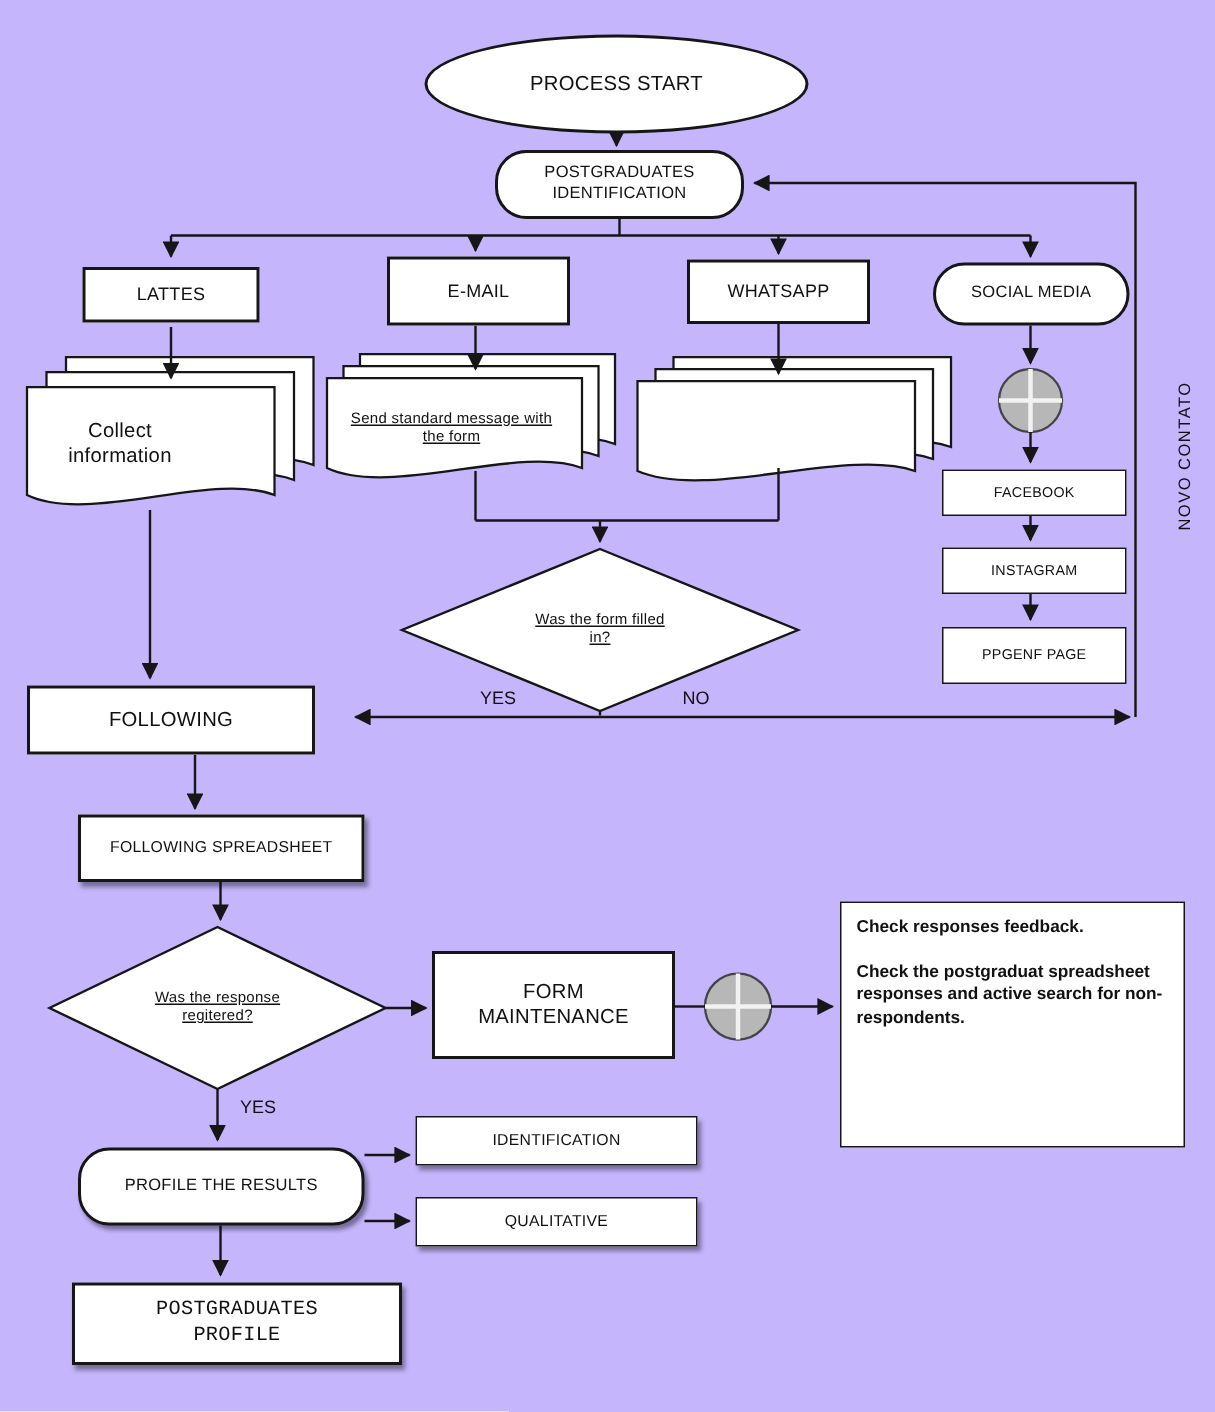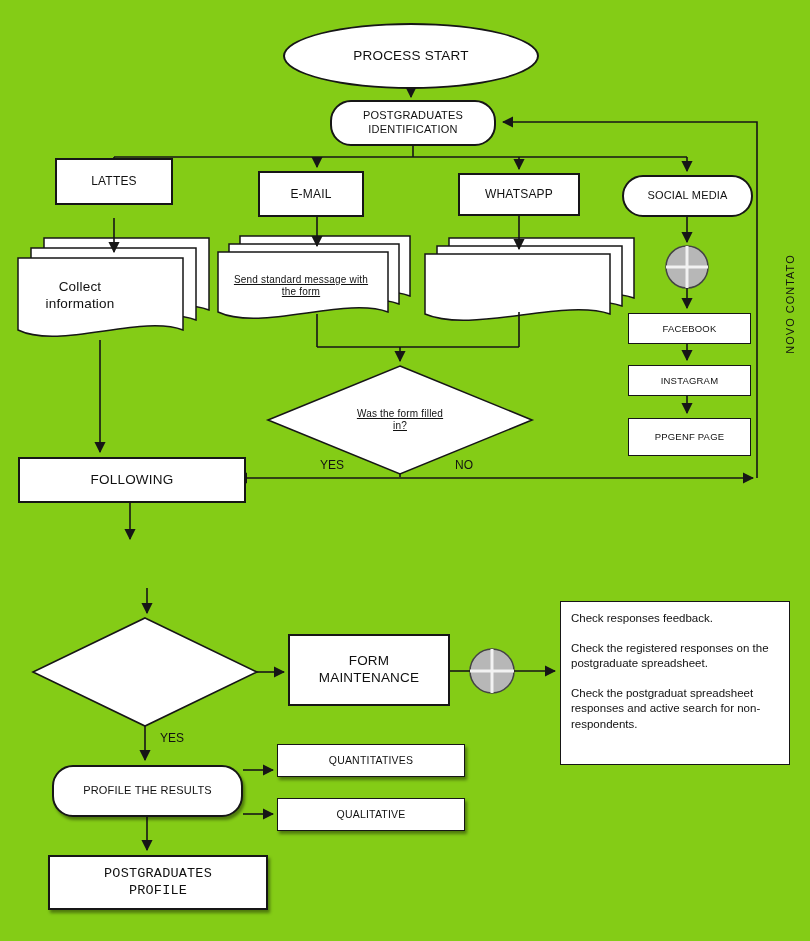--- a/index.html
+++ b/index.html
@@ -1,18 +1,18 @@
 <!DOCTYPE html>
 <html><head>
 <meta charset="utf-8">
 <style>
   * { margin:0; padding:0; box-sizing:border-box; }
   html,body { background:#ffffff; }
   body { font-family:"Liberation Sans", sans-serif; color:#111; }
-  .canvas { position:relative; width:810px; height:941px; background:#84cc16; overflow:hidden; }
+  .canvas { position:relative; width:810px; height:941px; background:#c4b5fd; overflow:hidden; }
   svg.layer { position:absolute; left:0; top:0; width:810px; height:941px; }
   .node { position:absolute; display:flex; align-items:center; justify-content:center;
           text-align:center; color:#111; line-height:1.25; letter-spacing:.2px; }
   .box { border:2px solid #161616; background:#fff; }
   .thin { border-width:1.5px; }
   .ellipse { border:2px solid #161616; border-radius:50%; background:#fff; }
   .plain { background:transparent; border:none; }
   .shadow { box-shadow:2px 3px 3px rgba(0,0,0,.40); }
   .f13 { font-size:13.5px; }
   .f12 { font-size:12px; }
@@ -100,23 +100,23 @@
       <path d="M243,770 H273" marker-end="url(#ah)"></path>
       <path d="M243,814 H273" marker-end="url(#ah)"></path>
       <path d="M147,817 V850" marker-end="url(#ah)"></path>
     </g>
   </svg>
 
   <div class="node ellipse f13" style="left:283px;top:23px;width:256px;height:66px;">PROCESS START</div>
 
   <div class="node box f11" style="left:330px;top:100px;width:166px;height:46px;padding:0 10px;">POSTGRADUATES IDENTIFICATION</div>
 
-  <div class="node box f12" style="left:55px;top:158px;width:118px;height:47px;">LATTES</div>
+  <div class="node box f12" style="left:55px;top:178px;width:118px;height:37px;">LATTES</div>
 
-  <div class="node box f12" style="left:258px;top:171px;width:106px;height:46px;">E-MAIL</div>
+  <div class="node box f12" style="left:258px;top:171px;width:122px;height:46px;">E-MAIL</div>
 
   <div class="node box f12" style="left:458px;top:173px;width:122px;height:43px;text-align:center;">WHATSAPP</div>
 
   <div class="node box f11" style="left:622px;top:175px;width:131px;height:42px;">SOCIAL MEDIA</div>
 
   <div class="node plain f13" style="left:30px;top:266px;width:100px;height:60px;">Collect information</div>
 
   <div class="node plain f10" style="left:226px;top:258px;width:150px;height:56px;">Send standard message with the form</div>
 
 
@@ -124,37 +124,38 @@
 
   <div class="node box thin f9" style="left:628px;top:365px;width:123px;height:31px;">INSTAGRAM</div>
 
   <div class="node box thin f9" style="left:628px;top:418px;width:123px;height:38px;">PPGENF PAGE</div>
 
   <div class="node plain f10" style="left:350px;top:396px;width:100px;height:48px;">Was the form filled in?</div>
 
   <span class="lbl" style="left:320px;top:458px;">YES</span>
   <span class="lbl" style="left:455px;top:458px;">NO</span>
 
-  <div class="node box f13" style="left:18px;top:457px;width:228px;height:46px;">FOLLOWING</div>
+  <div class="node box f13" style="left:18px;top:457px;width:192px;height:46px;">FOLLOWING</div>
 
+  <div class="node box f105 shadow" style="left:52px;top:543px;width:191px;height:45px;">FOLLOWING SPREADSHEET</div>
 
+  <div class="node plain f10" style="left:85px;top:648px;width:120px;height:48px;">Was the response regitered?</div>
 
   <div class="node box f13" style="left:288px;top:634px;width:162px;height:72px;padding:0 26px;">FORM MAINTENANCE</div>
 
-  <div class="notes" style="left:560px;top:601px;width:230px;height:164px;">
+  <div class="notes" style="left:560px;top:601px;width:230px;height:164px;font-weight:bold;">
     <p>Check responses feedback.</p>
-    <p>Check the registered responses on the postgraduate spreadsheet.</p>
     <p>Check the postgraduat spreadsheet responses and active search for non-respondents.</p>
   </div>
 
   <span class="lbl" style="left:160px;top:731px;">YES</span>
 
   <div class="node box f11 shadow" style="left:52px;top:765px;width:191px;height:52px;">PROFILE THE RESULTS</div>
 
-  <div class="node box thin f105 shadow" style="left:277px;top:744px;width:188px;height:33px;">QUANTITATIVES</div>
+  <div class="node box thin f105 shadow" style="left:277px;top:744px;width:188px;height:33px;">IDENTIFICATION</div>
 
   <div class="node box thin f105 shadow" style="left:277px;top:798px;width:188px;height:33px;">QUALITATIVE</div>
 
   <div class="node box f13 shadow" style="left:48px;top:855px;width:220px;height:55px;padding:0 30px;font-family:Liberation Mono, monospace;">POSTGRADUATES PROFILE</div>
 
   <div class="vert" style="left:727px;top:296px;width:130px;height:16px;">NOVO CONTATO</div>
 
 </div>
 
 </body></html>

